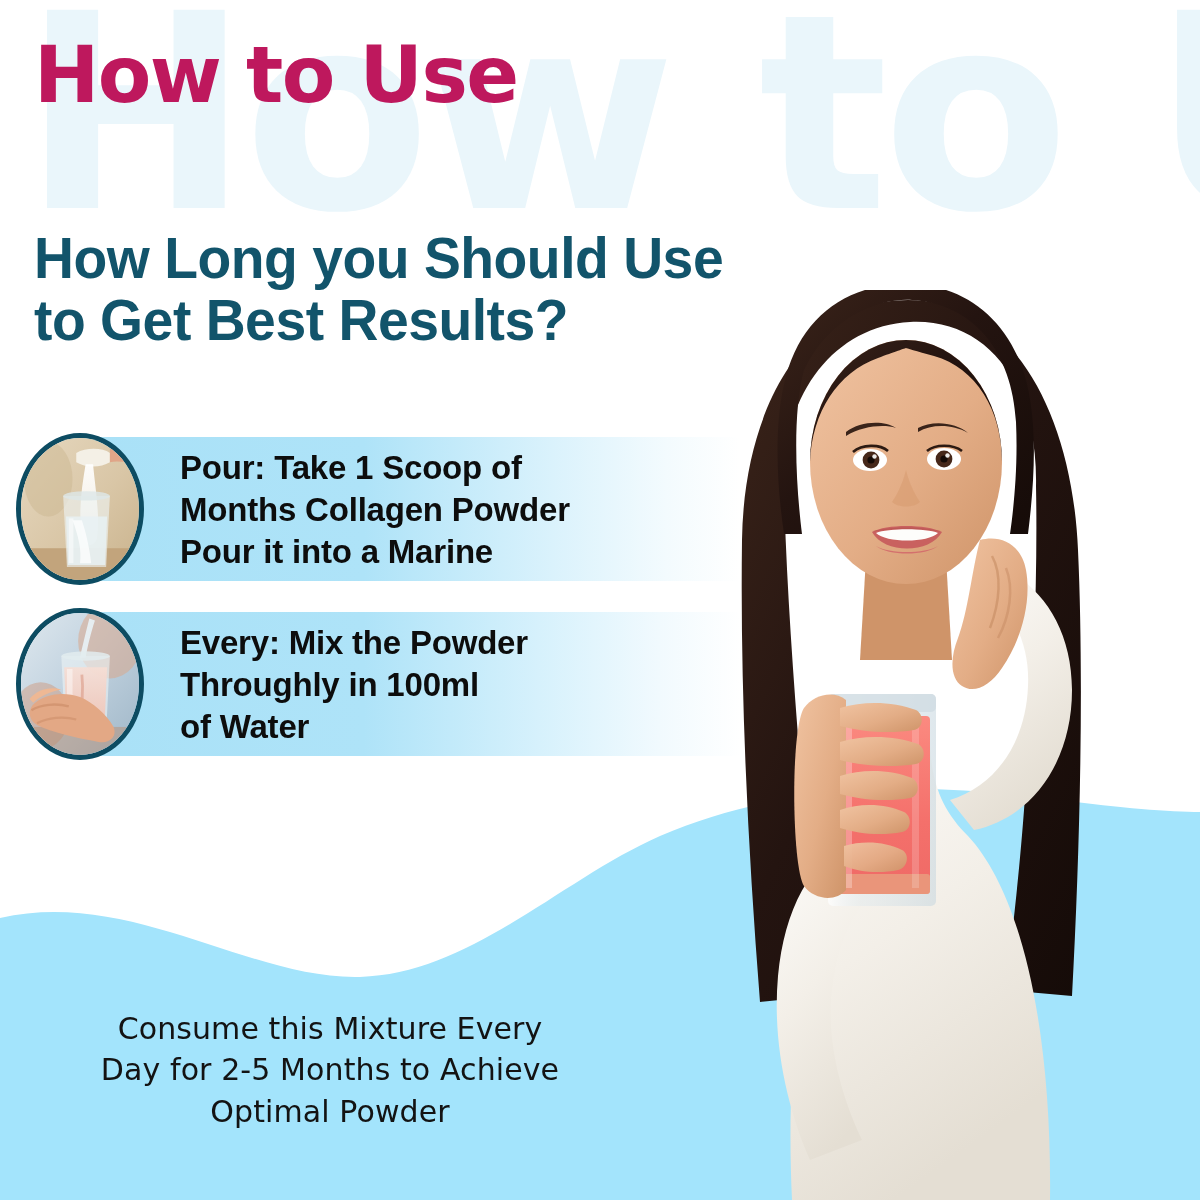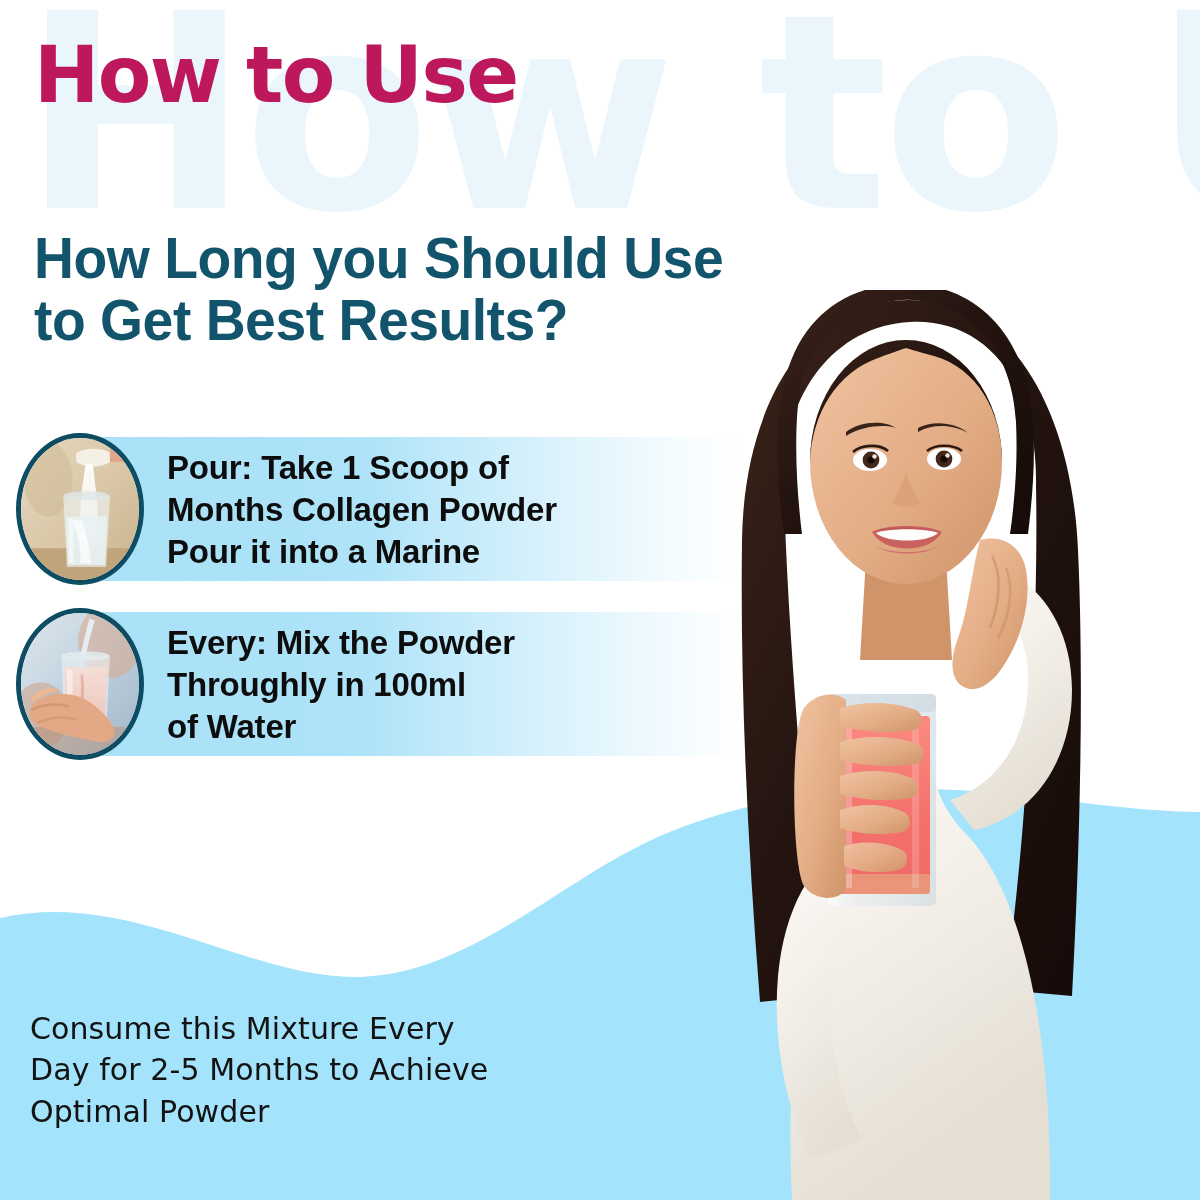--- a/index.html
+++ b/index.html
@@ -71,21 +71,21 @@
     position:absolute;
     left:16px; top:0px;
     width:128px; height:152px;
     border-radius:50%;
     border:5px solid #0d4c62;
     overflow:hidden;
     z-index:3;
   }
   .step-text {
     position:absolute;
-    left:167px; top:14px;
+    left:180px; top:14px;
     font-size:33px;
     font-weight:700;
     color:#0d0d0d;
     line-height:1.28;
     letter-spacing:-0.2px;
     z-index:4;
     font-family:"Liberation Sans", sans-serif;
   }
 
   
@@ -93,20 +93,21 @@
     position:absolute;
     left:30px; top:1008px;
     font-size:30px;
     font-weight:400;
     color:#131313;
     line-height:1.38;
     letter-spacing:0.1px;
     z-index:7;
     width:600px;
     font-family:"DejaVu Sans", sans-serif;
+    text-align:center;
   }
 
   
   .model { position:absolute; right:0; top:290px; width:520px; height:910px; z-index:5; }
 </style>
 </head>
 <body>
 
 <div id="canvas">
 

